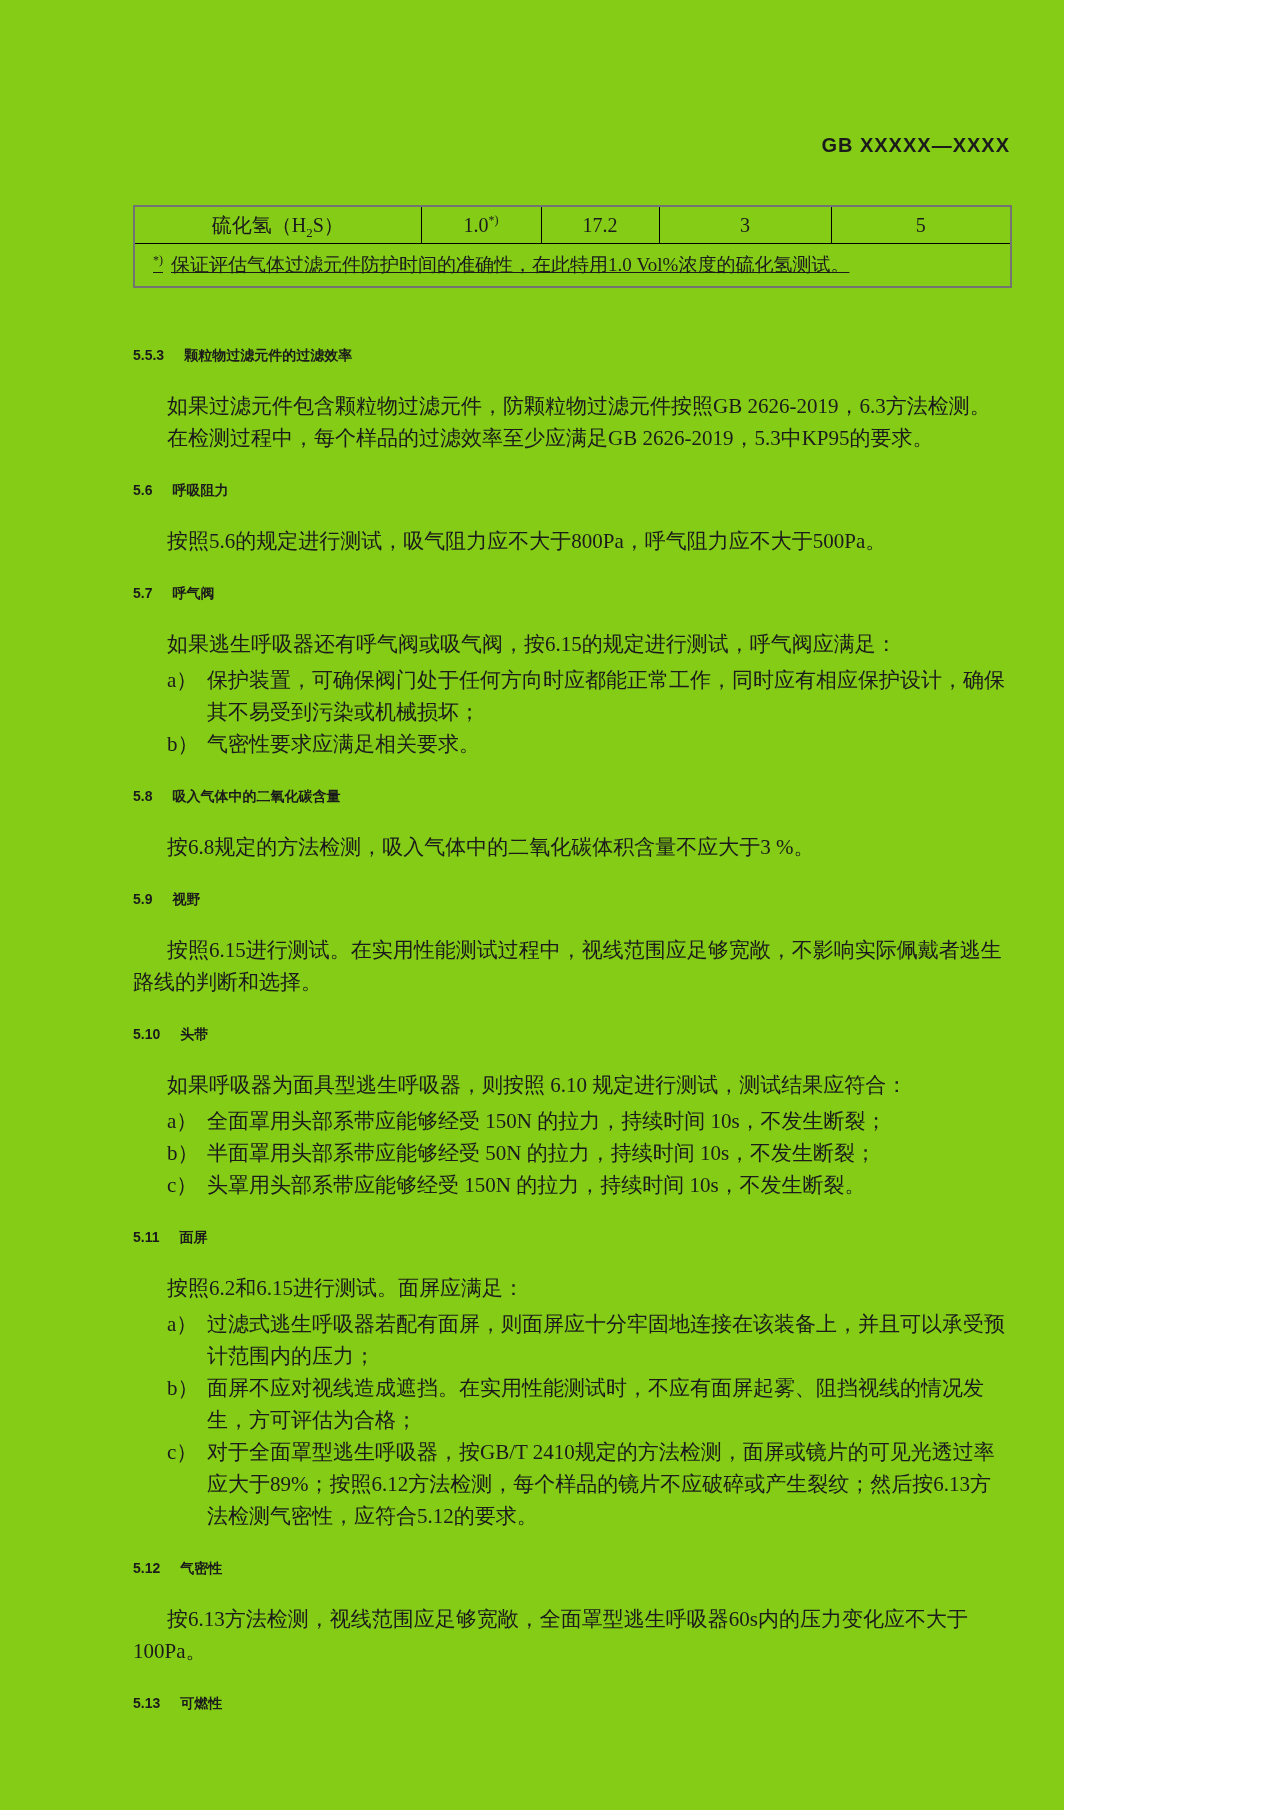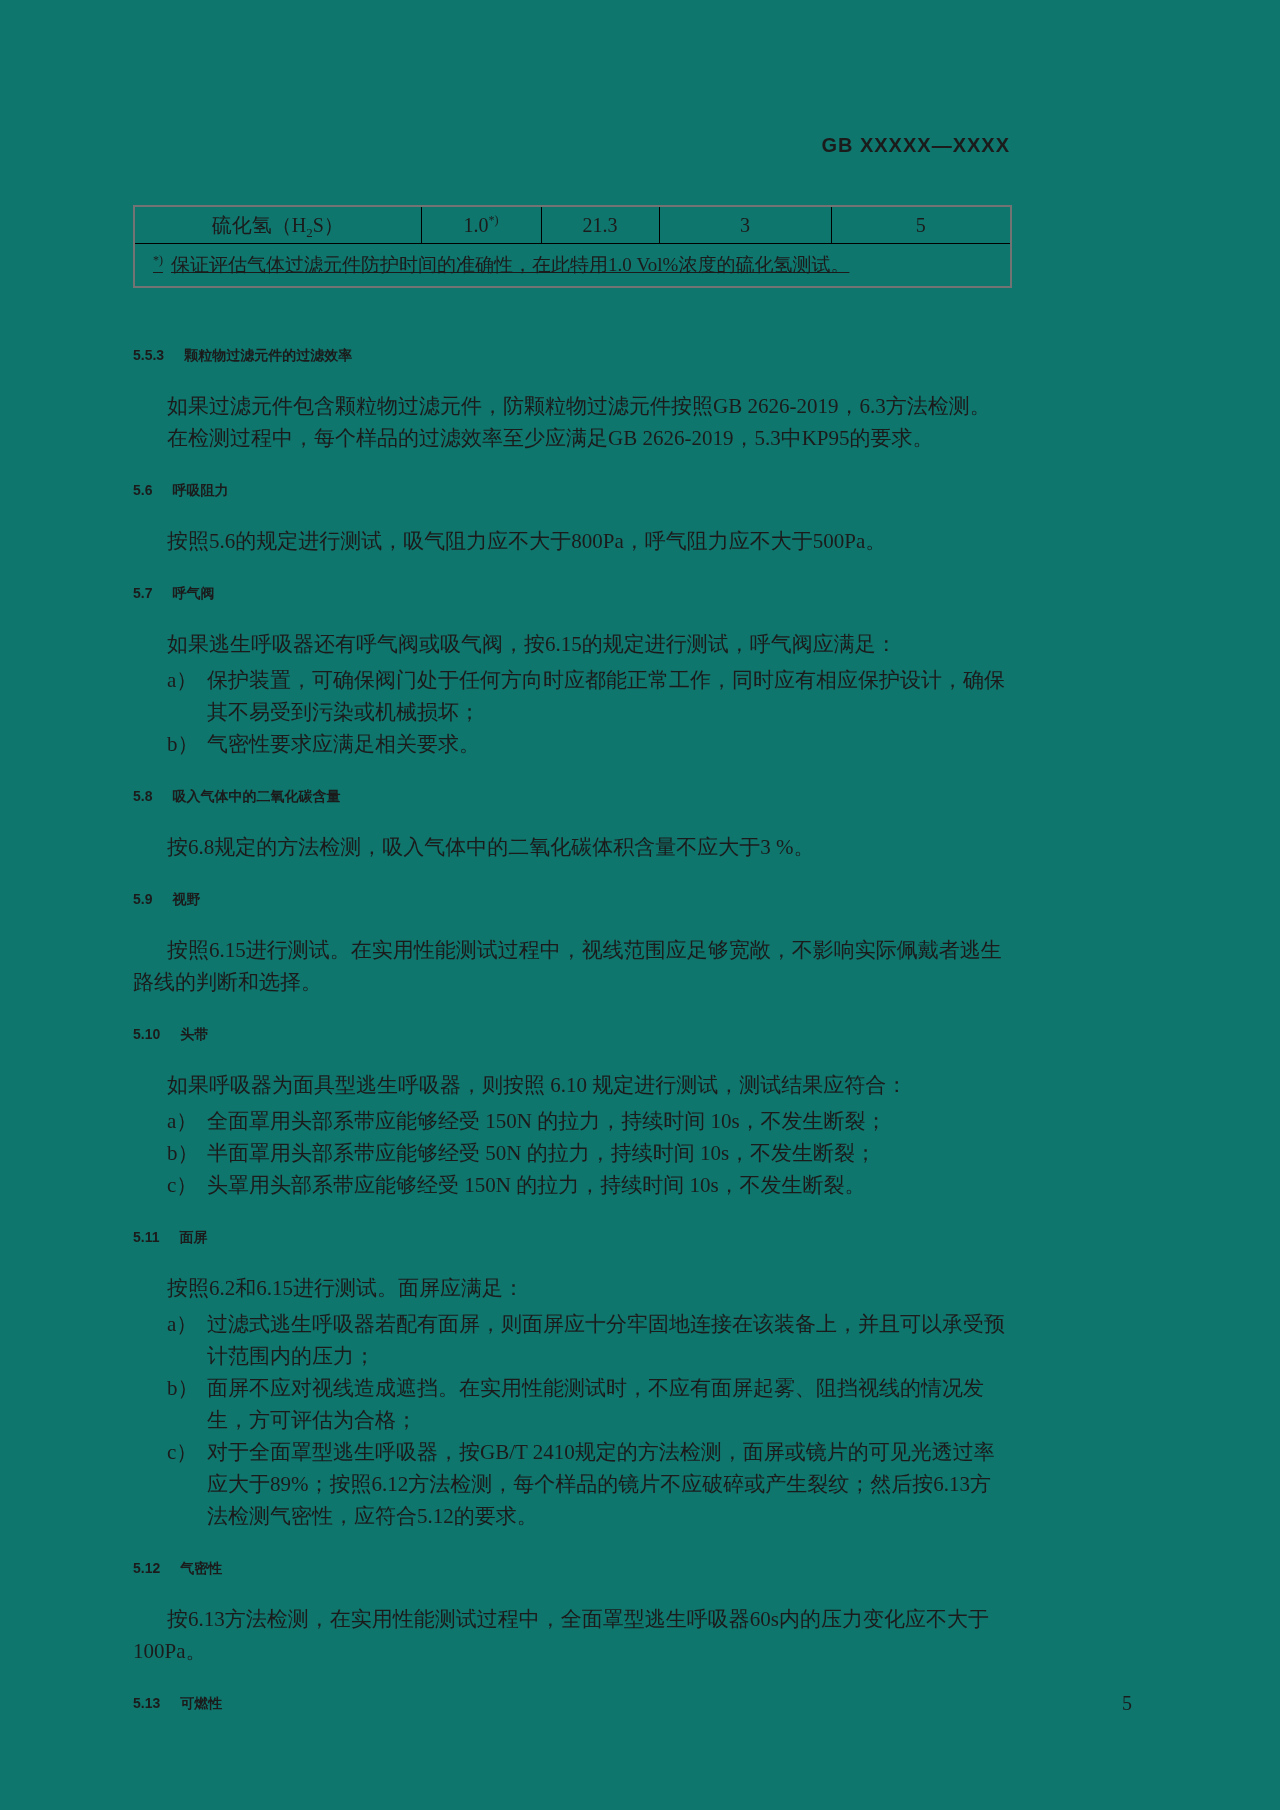--- a/index.html
+++ b/index.html
@@ -1,17 +1,17 @@
 <!DOCTYPE html>
 <html><head>
 <meta charset="utf-8">
 <style>
   html, body { margin:0; padding:0; background:#ffffff; }
   .page {
-    position:relative; width:1280px; height:1810px; background:#0f766e;
+    position:relative; width:1064px; height:1810px; background:#84cc16;
     overflow:hidden; color:#1b1b1b;
     font-family:"Liberation Serif","DejaVu Serif",serif;
   }
   
   .std-header {
     position:absolute; top:134px; left:133px; width:877px;
     text-align:right; font-family:"Liberation Sans","DejaVu Sans",sans-serif;
     font-weight:bold; font-size:20px; letter-spacing:1px;
   }
   
@@ -56,21 +56,21 @@
       <col style="width:287px">
         <col style="width:120px">
         <col style="width:118px">
         <col style="width:172px">
         <col style="width:180px">
     </colgroup>
     <tbody>
       <tr class="data-row">
         <td><span>硫化氢（H</span><sub>2</sub><span>S）</span></td>
         <td><span>1.0</span><sup>*)</sup></td>
-        <td>21.3</td>
+        <td>17.2</td>
         <td>3</td>
         <td>5</td>
       </tr>
       <tr class="footnote-row">
         <td colspan="5"><sup class="fn-marker">*)</sup><span>保证评估气体过滤元件防护时间的准确性，在此特用1.0 Vol%浓度的硫化氢测试。</span></td>
       </tr>
     </tbody>
   </table>
 
   <div class="content">
@@ -105,21 +105,21 @@
 
     <h3 class="sec-heading"><span class="sec-num">5.11</span><span>面屏</span></h3>
     <p class="para indent">按照6.2和6.15进行测试。面屏应满足：</p>
     <div class="items">
       <div class="item"><span class="marker">a）</span><span>过滤式逃生呼吸器若配有面屏，则面屏应十分牢固地连接在该装备上，并且可以承受预计范围内的压力；</span></div>
       <div class="item"><span class="marker">b）</span><span>面屏不应对视线造成遮挡。在实用性能测试时，不应有面屏起雾、阻挡视线的情况发生，方可评估为合格；</span></div>
       <div class="item"><span class="marker">c）</span><span>对于全面罩型逃生呼吸器，按GB/T 2410规定的方法检测，面屏或镜片的可见光透过率应大于89%；按照6.12方法检测，每个样品的镜片不应破碎或产生裂纹；然后按6.13方法检测气密性，应符合5.12的要求。</span></div>
     </div>
 
     <h3 class="sec-heading"><span class="sec-num">5.12</span><span>气密性</span></h3>
-    <p class="para indent">按6.13方法检测，在实用性能测试过程中，全面罩型逃生呼吸器60s内的压力变化应不大于100Pa。</p>
+    <p class="para indent">按6.13方法检测，视线范围应足够宽敞，全面罩型逃生呼吸器60s内的压力变化应不大于100Pa。</p>
 
     <h3 class="sec-heading"><span class="sec-num">5.13</span><span>可燃性</span></h3>
 
   </div>
 
   <div class="page-number">5</div>
 
 </div>
 
 </body></html>

